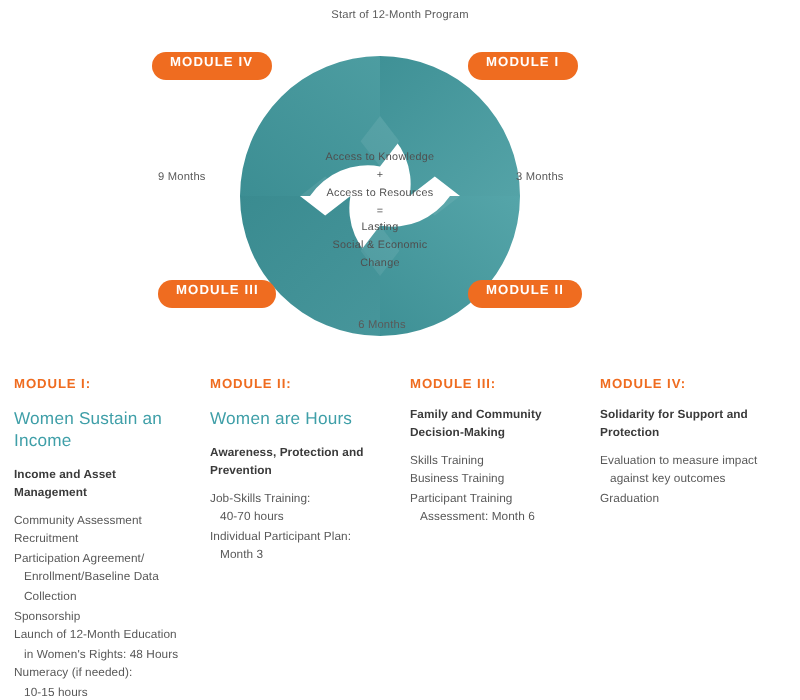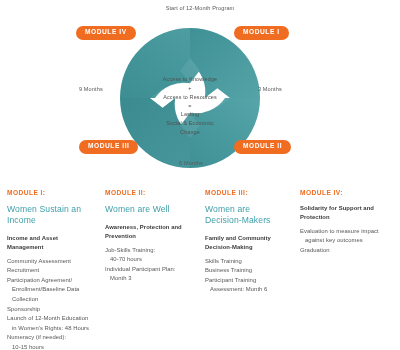--- a/index.html
+++ b/index.html
@@ -228,31 +228,30 @@
         <li>Recruitment</li>
         <li>Participation Agreement/<span class="cont">Enrollment/Baseline Data</span><span class="cont">Collection</span></li>
         <li>Sponsorship</li>
         <li>Launch of 12-Month Education<span class="cont">in Women's Rights: 48 Hours</span></li>
         <li>Numeracy (if needed):<span class="cont">10-15 hours</span></li>
       </ul>
   </div>
 
   <div class="col" id="col-2">
     <div class="mod-kicker">MODULE II:</div>
-    <div class="mod-title">Women are Well</div>
+    <div class="mod-title">Women are Hours</div>
     <div class="mod-sub">Awareness, Protection and Prevention</div>
     <ul class="mod-list">
         <li>Job-Skills Training:<span class="cont">40-70 hours</span></li>
         <li>Individual Participant Plan:<span class="cont">Month 3</span></li>
       </ul>
   </div>
 
   <div class="col" id="col-3">
     <div class="mod-kicker">MODULE III:</div>
-    <div class="mod-title">Women are Decision-Makers</div>
     <div class="mod-sub">Family and Community Decision-Making</div>
     <ul class="mod-list">
         <li>Skills Training</li>
         <li>Business Training</li>
         <li>Participant Training<span class="cont">Assessment: Month 6</span></li>
       </ul>
   </div>
 
   <div class="col" id="col-4">
     <div class="mod-kicker">MODULE IV:</div>

